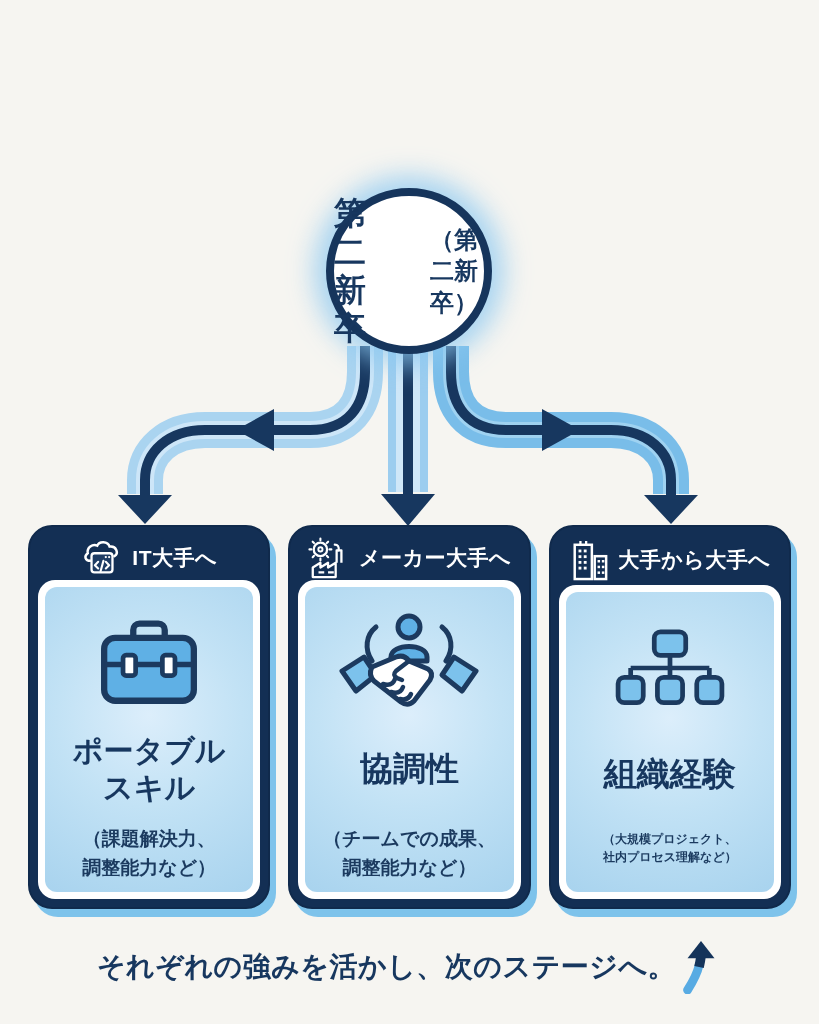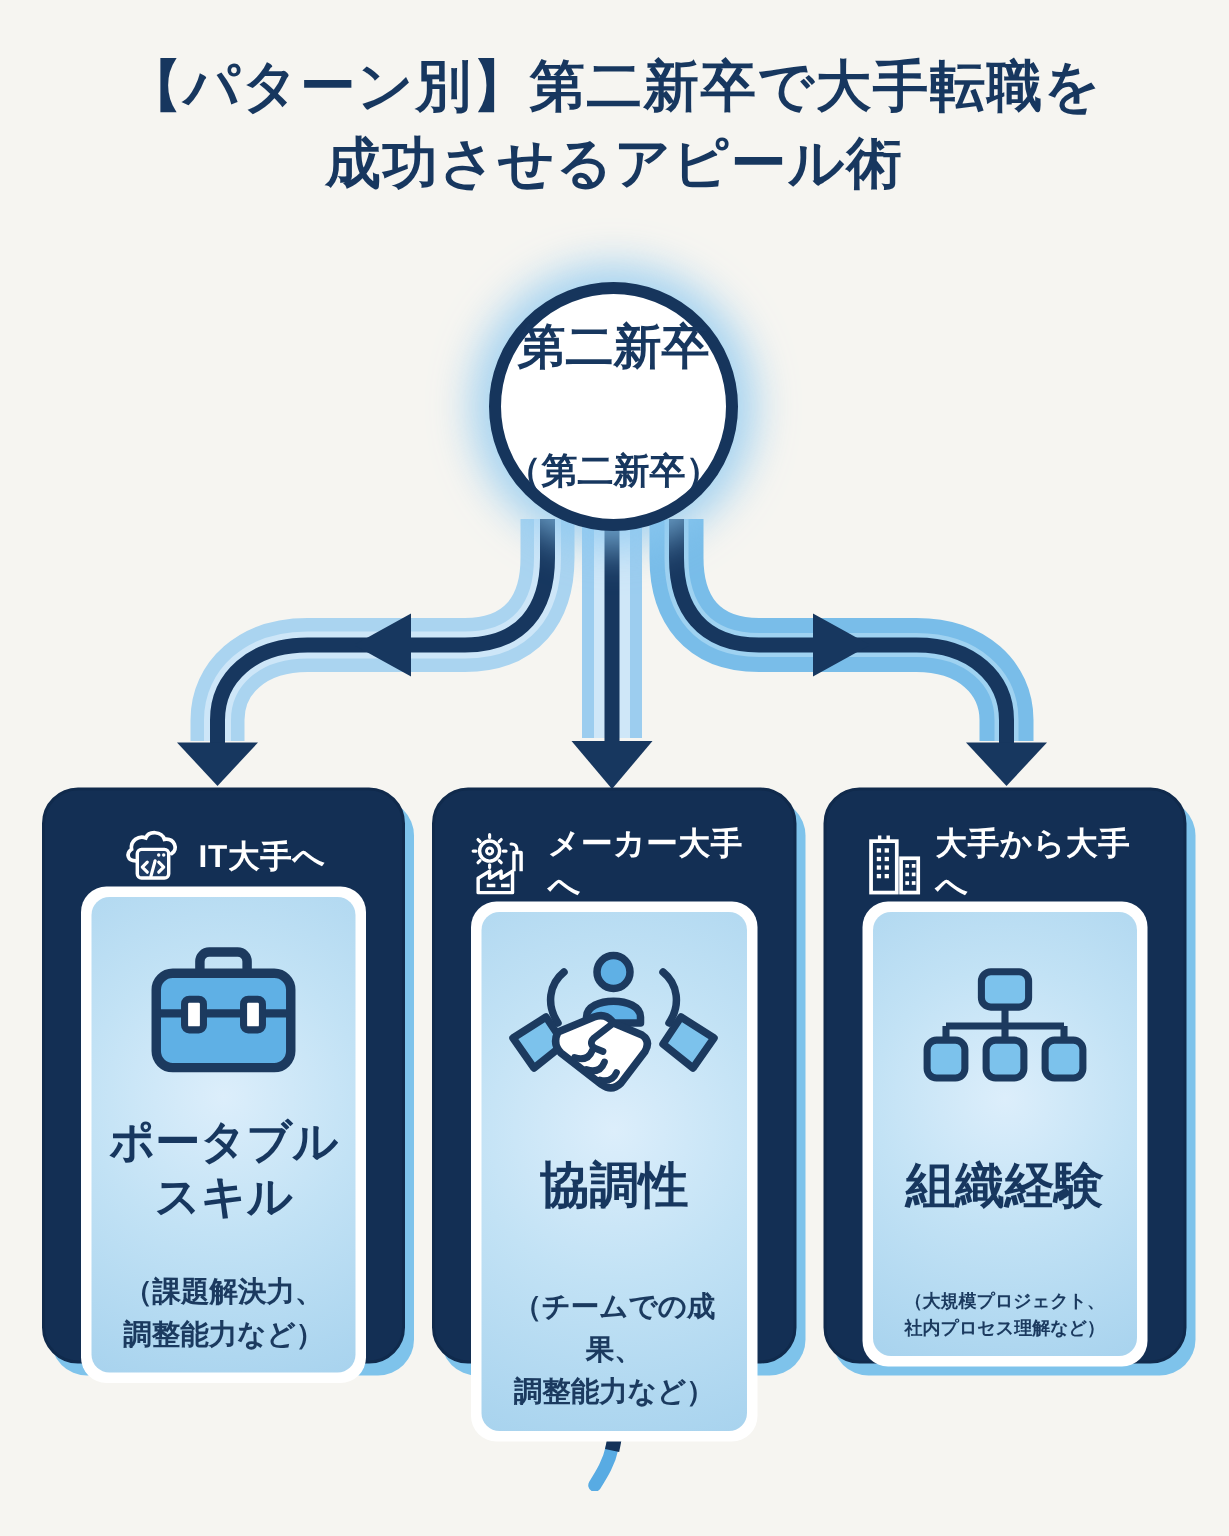--- a/index.html
+++ b/index.html
@@ -29,21 +29,21 @@
   }
 
   
   .root-circle {
     position: absolute;
     left: 326px; top: 188px;
     width: 166px; height: 166px;
     background: #ffffff;
     border: 8px solid #16355c;
     border-radius: 50%;
-    display: flex; flex-direction: column;
+    display: flex; flex-direction: row;
     align-items: center; justify-content: center;
     box-shadow: 0 0 26px 12px rgba(140, 200, 240, 0.75);
     z-index: 3;
     gap: 48px;
   }
   .root-name { color: #17375f; font-size: 32px; font-weight: 800; line-height: 1.2; }
   .root-sub  { color: #17375f; font-size: 24px; font-weight: 800; line-height: 1.3; }
 
   
   .arrows {
@@ -61,21 +61,21 @@
     height: 384px;
     display: flex;
     gap: 18px;
     z-index: 4;
   }
   .card {
     flex: 1 1 0;
     background: #132f54;
     border: 2px solid #102a4c;
     border-radius: 24px;
-    padding: 24px;
+    padding: 8px;
     box-shadow: 6px 8px 0 #7ec3eb;
     display: flex; flex-direction: column;
   }
   .card-header {
     height: 50px;
     display: flex; align-items: center; justify-content: center;
     gap: 9px;
     color: #ffffff;
     font-size: 21px;
     font-weight: 700;
@@ -107,21 +107,21 @@
     text-align: center;
     color: #17375f;
     font-weight: 800;
     line-height: 1.25;
     margin-top: 6px;
   }
   .card-title span:empty { display: none; }
   .t-lg { font-size: 33px; }
   .t-md { font-size: 30px; }
   .card-sub {
-    margin-top: 24px;
+    margin-top: 12px;
     text-align: center;
     color: #1b3a5f;
     font-size: 19px;
     font-weight: 700;
     line-height: 1.5;
   }
   .sub-sm { font-size: 12px; }
 
   
   .footer {
@@ -133,24 +133,20 @@
     font-size: 28px;
     font-weight: 800;
     letter-spacing: 0.5px;
   }
 </style>
 </head>
 <body>
 
 <div class="page">
 
-  <div class="title">
-    <div>【パターン別】第二新卒で大手転職を</div>
-    <div>成功させるアピール術</div>
-  </div>
 
   <svg class="arrows" viewBox="0 0 819 1024" width="819" height="1024">
 
     <path d="M 365 346 L 365 372 C 365 406 348 430 310 430 L 205 430 C 168 430 145 452 145 480 L 145 494" fill="none" stroke="#aad4f0" stroke-width="36"></path>
     <path d="M 365 346 L 365 372 C 365 406 348 430 310 430 L 205 430 C 168 430 145 452 145 480 L 145 494" fill="none" stroke="#cde6f8" stroke-width="18"></path>
 
     <path d="M 451 346 L 451 372 C 451 406 468 430 506 430 L 611 430 C 648 430 671 452 671 480 L 671 494" fill="none" stroke="#79bde9" stroke-width="36"></path>
     <path d="M 451 346 L 451 372 C 451 406 468 430 506 430 L 611 430 C 648 430 671 452 671 480 L 671 494" fill="none" stroke="#9fd2f1" stroke-width="16"></path>
 
     <path d="M 408 346 L 408 492" fill="none" stroke="#9ccdef" stroke-width="40"></path>
@@ -294,20 +290,21 @@
             <div>（大規模プロジェクト、</div>
             <div>社内プロセス理解など）</div>
           </div>
         </div>
       </div>
     </div>
 
   </div>
 
   <div class="footer">
+    <span>それぞれの強みを活かし、次のステージへ。</span>
     <svg width="42" height="54" viewBox="0 0 42 56">
       <path d="M7 52 C 12 44 17 36 19 26" fill="none" stroke="#58abe3" stroke-width="9" stroke-linecap="round"></path>
       <path d="M19 28 C 20 23 21 19 21 15" fill="none" stroke="#14335a" stroke-width="10" stroke-linecap="butt"></path>
       <polygon points="21,1 7,19 35,19" fill="#14335a"></polygon>
     </svg>
   </div>
 
 </div>
 
 </body></html>

